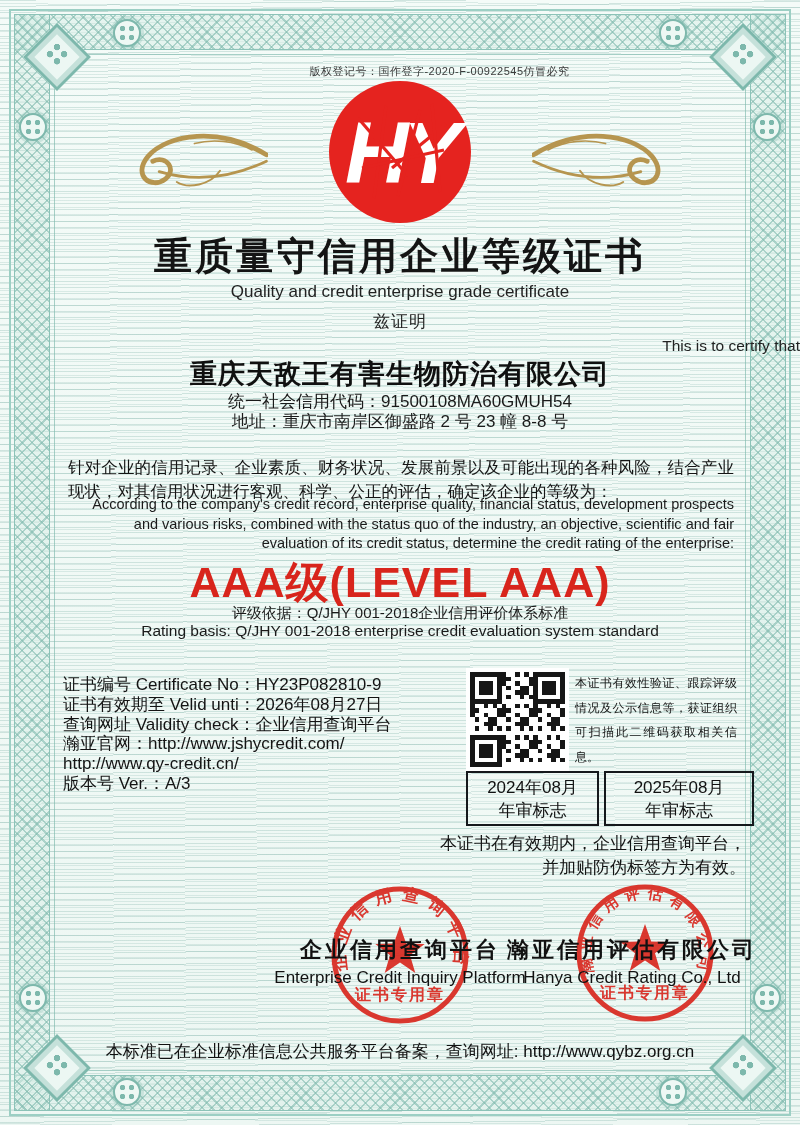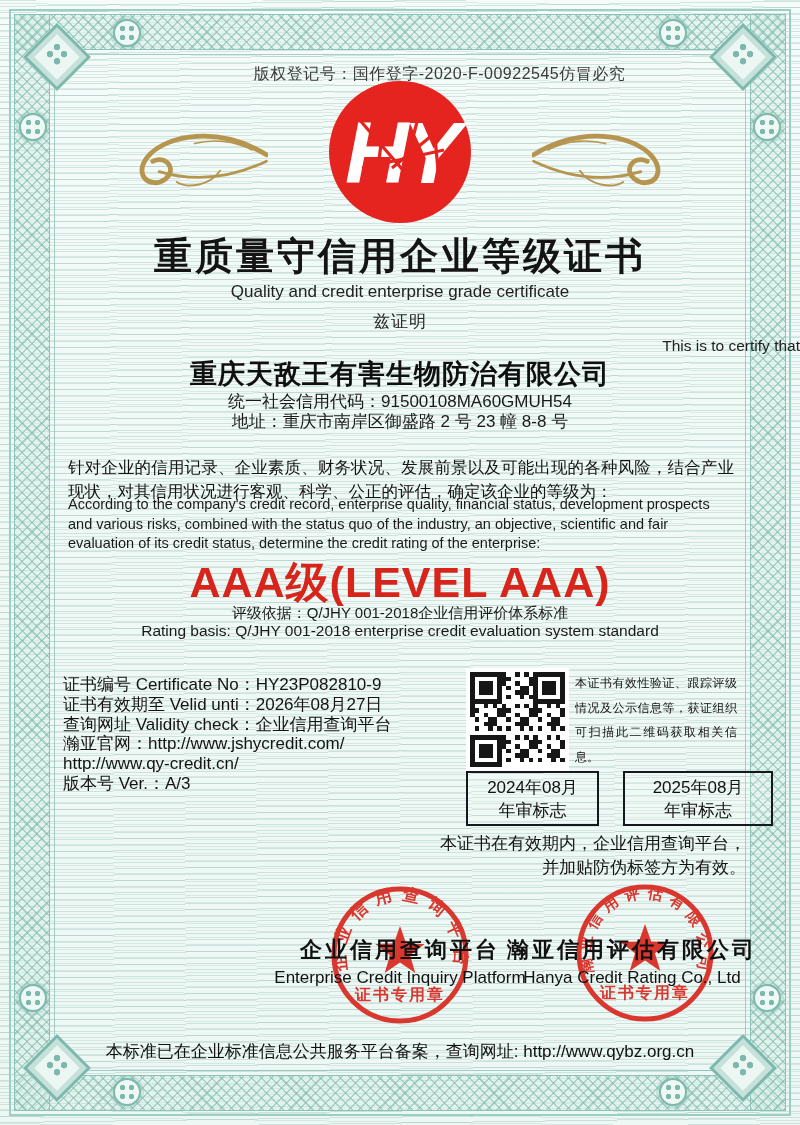--- a/index.html
+++ b/index.html
@@ -37,43 +37,43 @@
     box-shadow:0 0 0 3px rgba(125,184,172,.25);}
   .button-circle::after{content:"";position:absolute;inset:3px;
     background:
       radial-gradient(circle 2.5px at 4.5px 4.5px,  #7db8ac 2.5px, transparent 3px),
       radial-gradient(circle 2.5px at 13.5px 4.5px, #7db8ac 2.5px, transparent 3px),
       radial-gradient(circle 2.5px at 4.5px 13.5px, #7db8ac 2.5px, transparent 3px),
       radial-gradient(circle 2.5px at 13.5px 13.5px,#7db8ac 2.5px, transparent 3px);}
   
   .abs{position:absolute;}
   .center{left:0;right:0;text-align:center;}
-  .copyright{top:64px;font-size:16px;color:#3a3a3a;padding-left:79px;box-sizing:border-box;letter-spacing:.5px;}
+  .copyright{top:64px;font-size:11px;color:#3a3a3a;padding-left:79px;box-sizing:border-box;letter-spacing:.5px;}
   .title-cn{top:231px;font-size:38px;font-weight:900;color:#141414;letter-spacing:3px;}
   .title-en{top:282px;font-size:17px;color:#222;}
   .certify-cn{top:310px;font-size:17px;color:#222;letter-spacing:1px;}
   .certify-en{top:337px;font-size:15.5px;color:#222;text-align:right;}
   .company{top:356px;font-size:27px;font-weight:900;color:#101010;letter-spacing:1px;}
   .credit-code{top:390px;font-size:17px;color:#1a1a1a;}
   .address{top:410px;font-size:17px;color:#1a1a1a;}
   .para{left:68px;right:66px;}
   .para-cn{top:455px;font-size:16.5px;line-height:24px;color:#141414;text-align:justify;}
-  .para-en{top:495px;font-size:14.5px;line-height:19.5px;color:#1a1a1a;text-align:left;}
+  .para-en{top:495px;font-size:14.5px;line-height:19.5px;color:#1a1a1a;text-align:right;}
   .rating{top:554px;font-size:43px;font-weight:900;color:#d8251c;letter-spacing:1px;}
   .basis-cn{top:604px;font-size:15px;color:#1a1a1a;}
   .basis-en{top:622px;font-size:15.5px;color:#1a1a1a;}
   .details{left:63px;top:675px;width:400px;font-size:17px;line-height:19.8px;color:#141414;}
   .qr-wrap{left:466px;top:668px;width:103px;height:103px;background:#fff;padding:0;
     display:flex;align-items:center;justify-content:center;}
   .qr{display:grid;grid-template-columns:repeat(21,1fr);grid-template-rows:repeat(21,1fr);
     width:95px;height:95px;background:#fff;}
   .qr i{display:block;}
   .qr i.on{background:#161616;}
   .qr-note{left:575px;top:671px;width:162px;font-size:12px;line-height:24.5px;color:#141414;text-align:justify;}
-  .year-boxes{left:466px;top:771px;display:flex;gap:24px;}
+  .year-boxes{left:466px;top:771px;display:flex;gap:5px;}
   .year-box{border:2.5px solid #15181c;height:51px;display:flex;flex-direction:column;
     align-items:center;justify-content:center;font-size:17px;line-height:23px;color:#111;background:rgba(255,255,255,.15);}
   .year-box.b1{width:129px;} .year-box.b2{width:146px;}
   .supervision{right:54px;top:832px;text-align:right;font-size:17px;line-height:23.5px;color:#141414;}
   .org{top:935px;text-align:center;z-index:3;}
   .org .cn{font-size:22px;font-weight:700;letter-spacing:3px;color:#111;}
   .org .en{font-size:17px;color:#111;margin-top:3px;}
   .org-left{left:268px;width:264px;}
   .org-right{left:500px;width:264px;}
   .seal{position:absolute;width:150px;height:150px;opacity:.92;z-index:2;}

